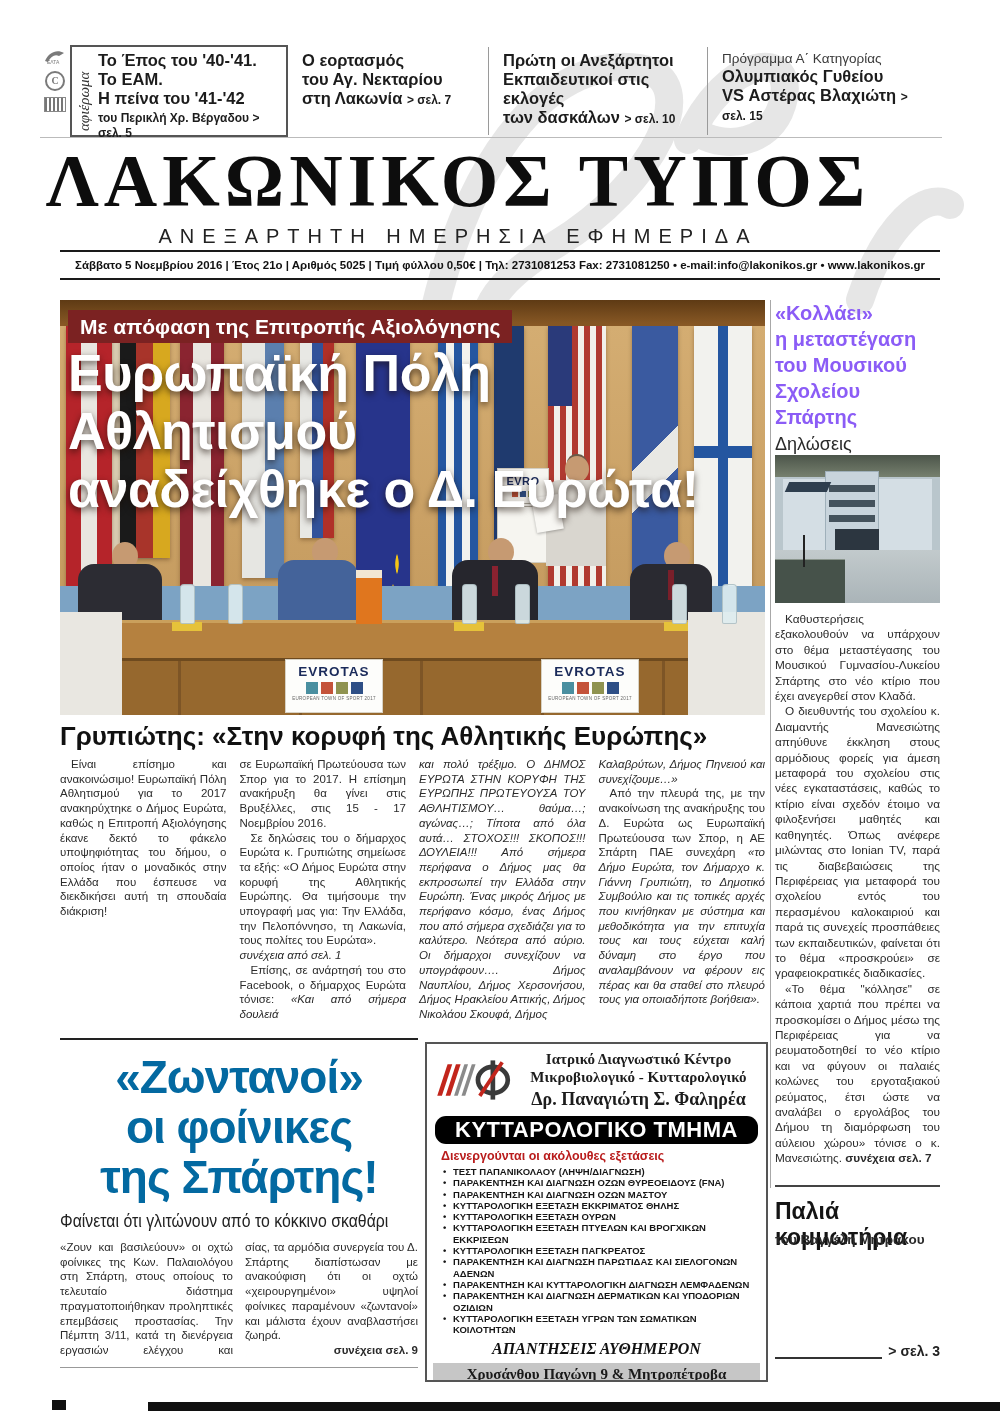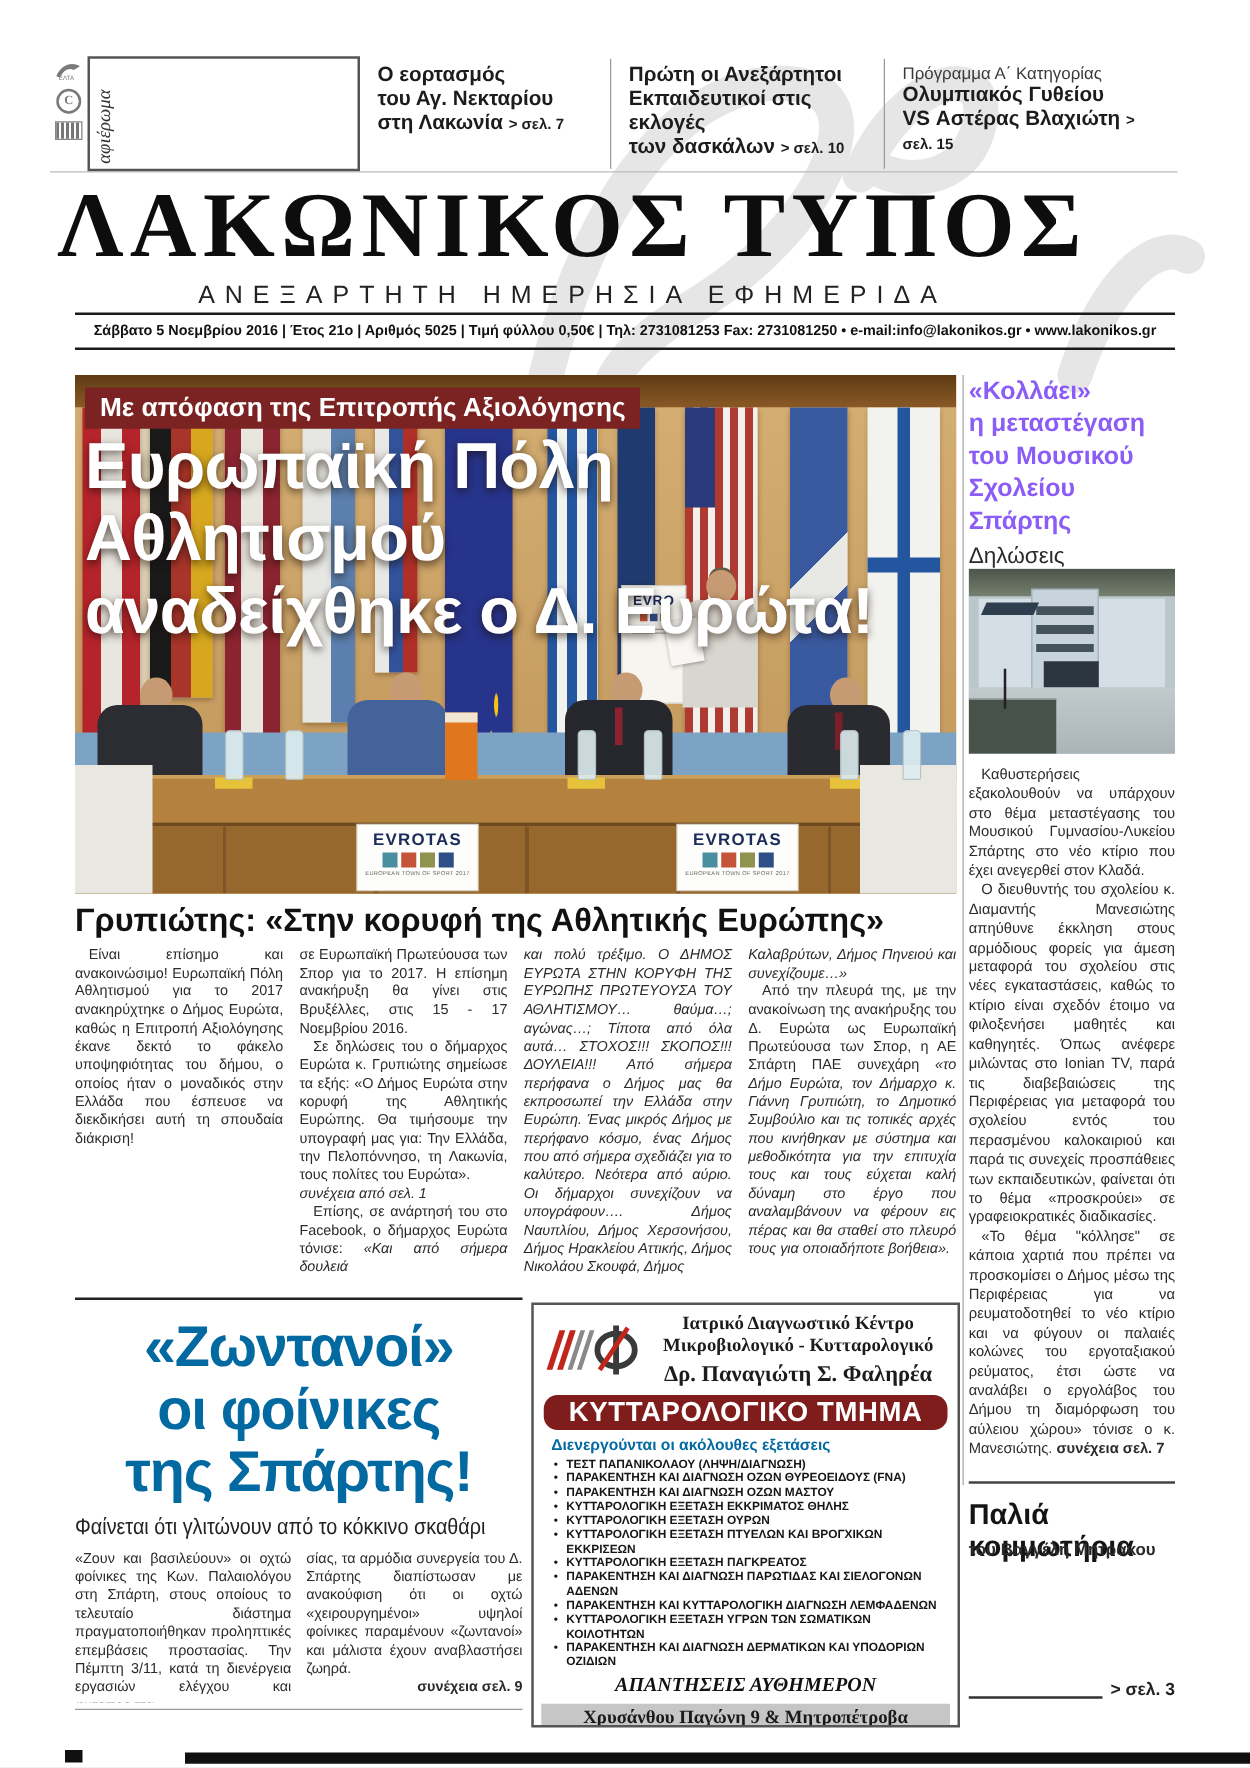--- a/index.html
+++ b/index.html
@@ -141,23 +141,23 @@
   .palms-cols p { margin:0; }
   .cont-r { font-weight:bold; text-align:right; margin-top:4px; }
 
   
   .ad { position:absolute; left:425px; top:1042px; width:343px; height:340px; z-index:2;
         border:2px solid #555; background:#fff; overflow:hidden; }
   .ad-head { display:flex; align-items:center; padding:6px 8px 4px; }
   .ad-head-text { flex:1; text-align:center; font-family:"Liberation Serif",serif; color:#1c1c1c; }
   .ad-l1 { font:bold 15px/18px "Liberation Serif",serif; }
   .ad-l3 { font:bold 18px/22px "Liberation Serif",serif; margin-top:2px; }
-  .ad-bar { background:#7f1d1d; color:#fff; margin:2px 8px 0; text-align:center;
+  .ad-bar { background:#000000; color:#fff; margin:2px 8px 0; text-align:center;
             font:bold 22px/28px "Liberation Sans",sans-serif; letter-spacing:.5px;border-radius:11px; }
-  .ad-intro { font:bold 12.5px/16px "Liberation Sans",sans-serif; padding:4px 0 2px 14px; color:#0369a1; }
+  .ad-intro { font:bold 12.5px/16px "Liberation Sans",sans-serif; padding:4px 0 2px 14px; color:#b91c1c; }
   .ad-items { list-style:none; padding:0 10px 0 16px; }
   .ad-items li { position:relative; padding-left:10px; font:bold 9.5px/11.3px "Liberation Sans",sans-serif; color:#161616; }
   .ad-items li::before { content:"•"; position:absolute; left:0; }
   .ad-answers { font:bold italic 16px/20px "Liberation Serif",serif; text-align:center; margin-top:4px; color:#111; }
   .ad-addr { background:#c6c6c6; margin:4px 6px 0; text-align:center; padding:2px 0;
              font:bold 15px/19px "Liberation Serif",serif; color:#1a1a1a; }
 
   
   .sidebar { position:absolute; left:775px; top:300px; width:165px; height:1080px; z-index:2; }
   .sb-h { font:bold 20px/26px "Liberation Sans",sans-serif; color:#8b5cf6; white-space:pre-line; }
@@ -207,20 +207,25 @@
       <svg class="stamp-ic" width="24" height="18" viewBox="0 0 24 18">
         <path d="M2,14 C6,5 14,2 21,6 L16,9 C12,7 8,9 5,15 Z" fill="#7a7a7a"></path>
         <text x="4" y="17" font-size="5" fill="#7a7a7a" font-family="Liberation Sans, sans-serif">ΕΛΤΑ</text>
       </svg>
       <div class="ring">C</div>
       <div class="barcode"></div>
     </div>
 
     <div class="t-box">
       <div class="stamp-vert">αφιέρωμα</div>
+      <div>
+        <div class="t-main">Το Έπος του '40-'41. Το ΕΑΜ.
+Η πείνα του '41-'42</div>
+        <div class="t-by"><span>του Περικλή Χρ. Βέργαδου </span><b class="pref">&gt; σελ. 5</b></div>
+      </div>
     </div>
 
     <div class="teaser" style="width:200px">
       <div class="t-main"><span style="white-space:pre-line">Ο εορτασμός
 του Αγ. Νεκταρίου
 στη Λακωνία </span><b class="pref">&gt; σελ. 7</b></div>
     </div>
     <div class="vdiv"></div>
 
     <div class="teaser" style="width:218px">
@@ -406,22 +411,22 @@
     <ul class="ad-items">
       <li>ΤΕΣΤ ΠΑΠΑΝΙΚΟΛΑΟΥ (ΛΗΨΗ/ΔΙΑΓΝΩΣΗ)</li>
       <li>ΠΑΡΑΚΕΝΤΗΣΗ ΚΑΙ ΔΙΑΓΝΩΣΗ ΟΖΩΝ ΘΥΡΕΟΕΙΔΟΥΣ (FNA)</li>
       <li>ΠΑΡΑΚΕΝΤΗΣΗ ΚΑΙ ΔΙΑΓΝΩΣΗ ΟΖΩΝ ΜΑΣΤΟΥ</li>
       <li>ΚΥΤΤΑΡΟΛΟΓΙΚΗ ΕΞΕΤΑΣΗ ΕΚΚΡΙΜΑΤΟΣ ΘΗΛΗΣ</li>
       <li>ΚΥΤΤΑΡΟΛΟΓΙΚΗ ΕΞΕΤΑΣΗ ΟΥΡΩΝ</li>
       <li>ΚΥΤΤΑΡΟΛΟΓΙΚΗ ΕΞΕΤΑΣΗ ΠΤΥΕΛΩΝ ΚΑΙ ΒΡΟΓΧΙΚΩΝ ΕΚΚΡΙΣΕΩΝ</li>
       <li>ΚΥΤΤΑΡΟΛΟΓΙΚΗ ΕΞΕΤΑΣΗ ΠΑΓΚΡΕΑΤΟΣ</li>
       <li>ΠΑΡΑΚΕΝΤΗΣΗ ΚΑΙ ΔΙΑΓΝΩΣΗ ΠΑΡΩΤΙΔΑΣ ΚΑΙ ΣΙΕΛΟΓΟΝΩΝ ΑΔΕΝΩΝ</li>
       <li>ΠΑΡΑΚΕΝΤΗΣΗ ΚΑΙ ΚΥΤΤΑΡΟΛΟΓΙΚΗ ΔΙΑΓΝΩΣΗ ΛΕΜΦΑΔΕΝΩΝ</li>
+      <li>ΠΑΡΑΚΕΝΤΗΣΗ ΚΑΙ ΔΙΑΓΝΩΣΗ ΔΕΡΜΑΤΙΚΩΝ ΚΑΙ ΥΠΟΔΟΡΙΩΝ ΟΖΙΔΙΩΝ</li>
       <li>ΚΥΤΤΑΡΟΛΟΓΙΚΗ ΕΞΕΤΑΣΗ ΥΓΡΩΝ ΤΩΝ ΣΩΜΑΤΙΚΩΝ ΚΟΙΛΟΤΗΤΩΝ</li>
-      <li>ΠΑΡΑΚΕΝΤΗΣΗ ΚΑΙ ΔΙΑΓΝΩΣΗ ΔΕΡΜΑΤΙΚΩΝ ΚΑΙ ΥΠΟΔΟΡΙΩΝ ΟΖΙΔΙΩΝ</li>
     </ul>
     <div class="ad-answers">ΑΠΑΝΤΗΣΕΙΣ ΑΥΘΗΜΕΡΟΝ</div>
     <div class="ad-addr">
       <div>Χρυσάνθου Παγώνη 9 &amp; Μητροπέτροβα</div>
 
     </div>
   </section>
 
   <aside class="sidebar">
     <h2 class="sb-h">«Κολλάει»

